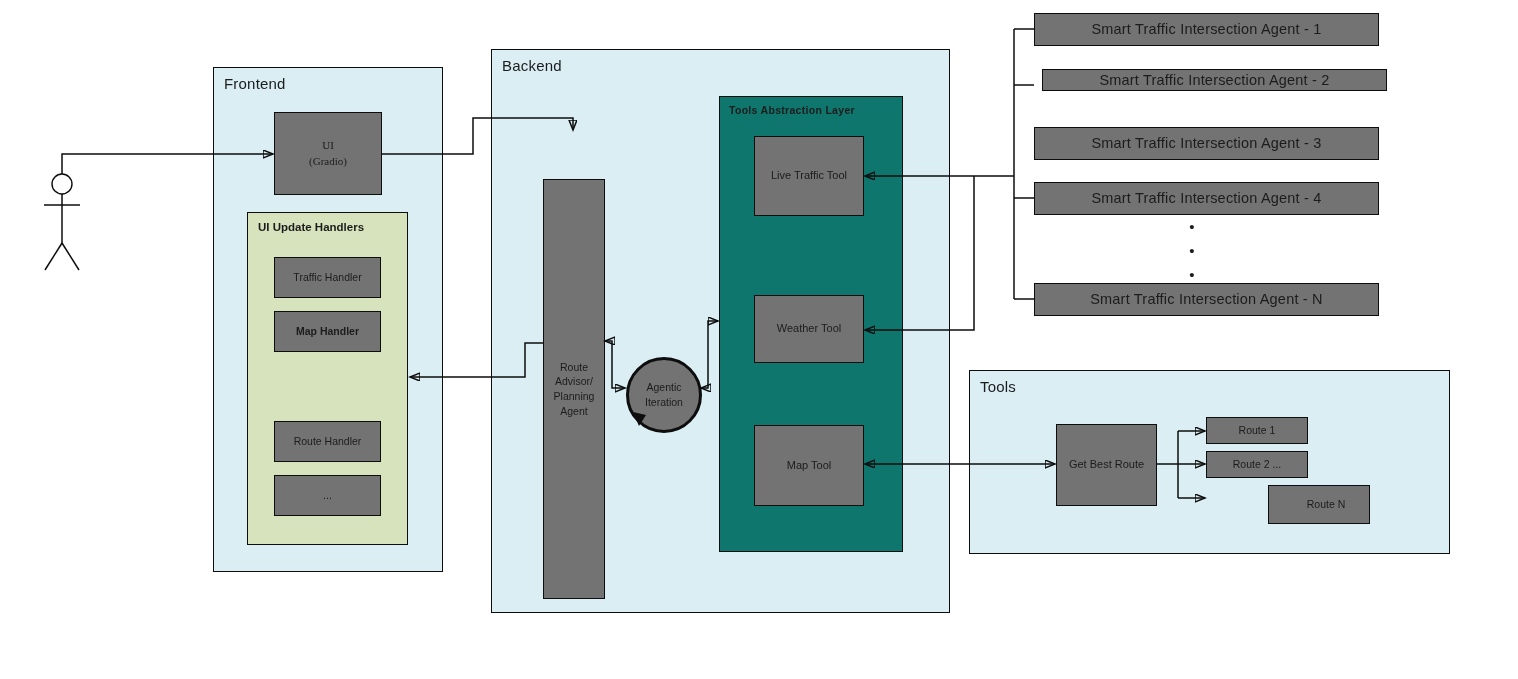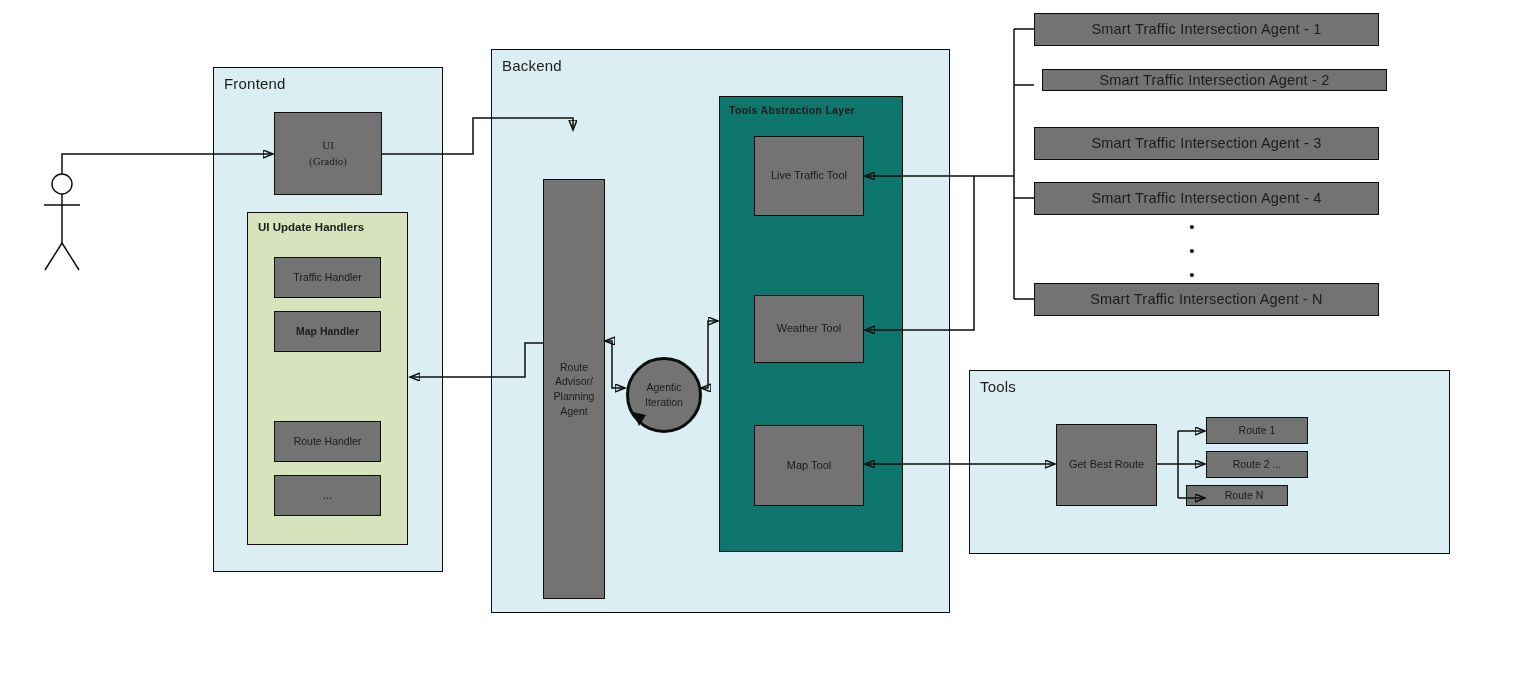--- a/index.html
+++ b/index.html
@@ -141,21 +141,21 @@
 •</div>
   <div class="node agent" style="left:1034px; top:283px; width:345px; height:33px;">Smart Traffic Intersection Agent - N</div>
 
   <div class="group section-fill" style="left:969px; top:370px; width:481px; height:184px;">
     <span class="gtitle">Tools</span>
   </div>
 
   <div class="node" style="left:1056px; top:424px; width:101px; height:82px;">Get Best Route</div>
   <div class="node small" style="left:1206px; top:417px; width:102px; height:27px;">Route 1</div>
   <div class="node small" style="left:1206px; top:451px; width:102px; height:27px;">Route 2 ...</div>
-  <div class="node small" style="left:1186px; top:485px; width:102px; height:21px;padding-left:14px;">Route N</div>
+  <div class="node small" style="left:1268px; top:485px; width:102px; height:39px;padding-left:14px;">Route N</div>
 
   <svg class="wires" width="1518" height="679" viewBox="0 0 1518 679" xmlns="http://www.w3.org/2000/svg">
     <defs>
       <marker id="ah" markerUnits="userSpaceOnUse" markerWidth="12" markerHeight="10" refX="10" refY="4" orient="auto-start-reverse">
         <path d="M0,0 L10,4 L0,8 Z" fill="#0d0d0d" stroke="none"></path>
       </marker>
     </defs>
 
     <g class="figure">
       <circle cx="62" cy="184" r="10" fill="#ffffff" stroke="#0d0d0d"></circle>

